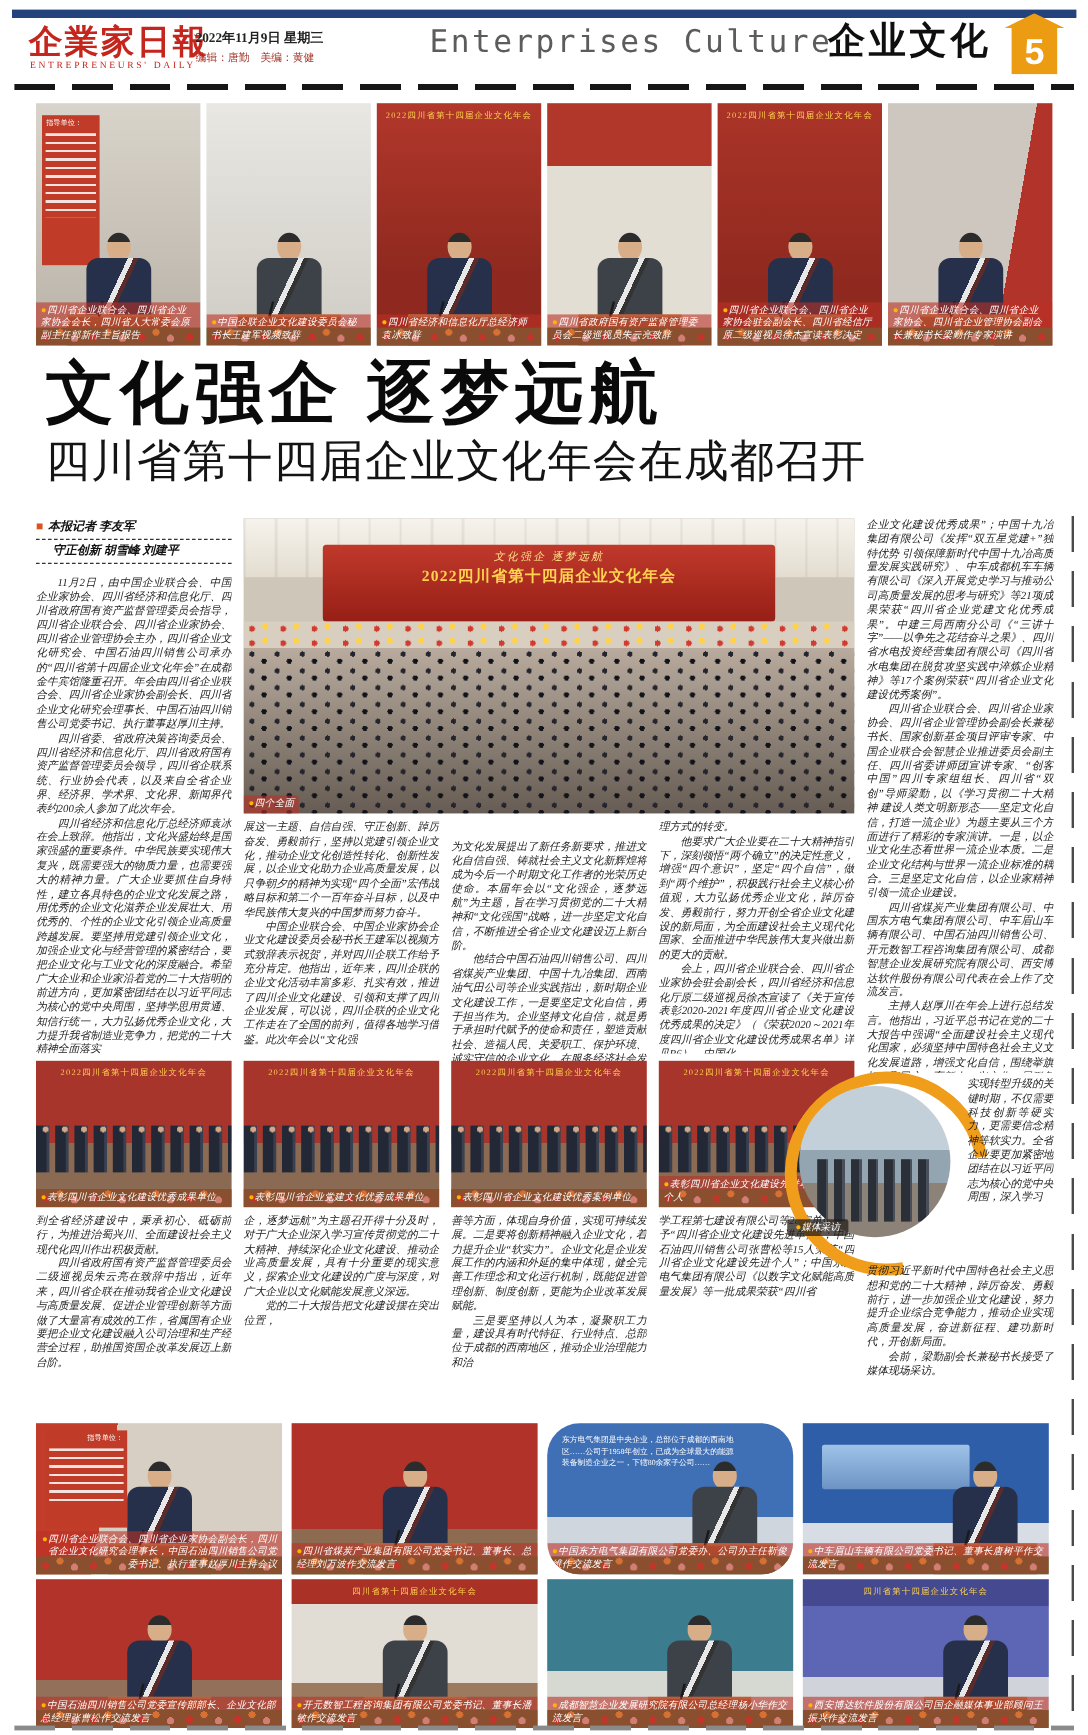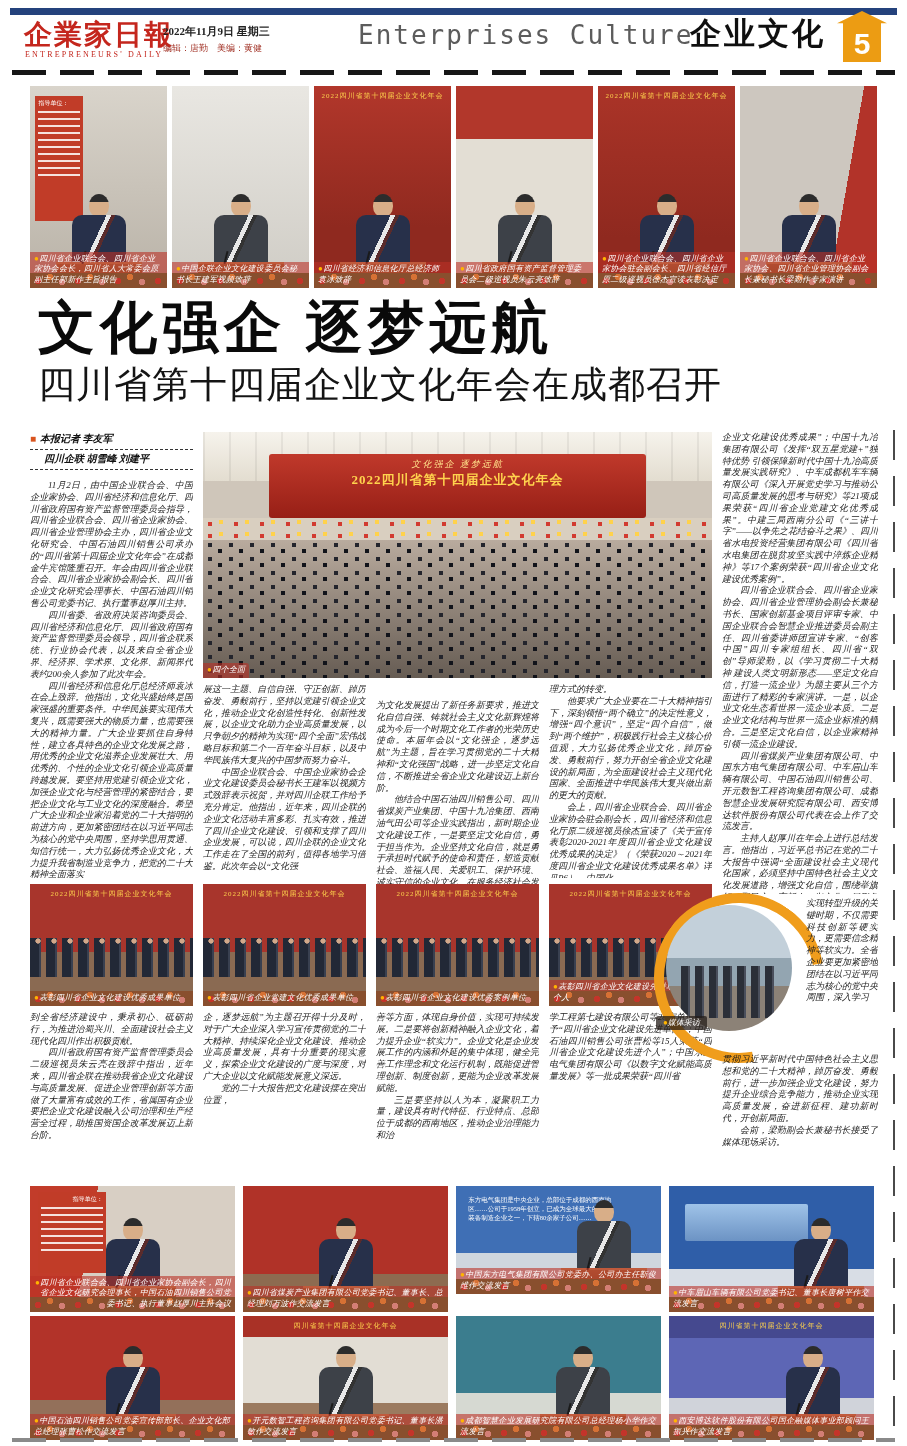--- a/index.html
+++ b/index.html
@@ -185,21 +185,21 @@
       <div class="pod"></div>
       <div class="flw"></div>
     <div class="cap">●四川省企业联合会、四川省企业家协会、四川省企业管理协会副会长兼秘书长梁勤作专家演讲</div>
   </div>
 
   <div class="headline-main">文化强企  逐梦远航</div>
   <div class="headline-sub">四川省第十四届企业文化年会在成都召开</div>
 
   <div class="byline">
     <div class="row"><span class="bullet">■</span><span>本报记者 李友军</span></div>
-    <div class="row"><span style="margin-left:14px;">四川企联 胡雪峰 刘建平</span></div>
+    <div class="row"><span style="margin-left:14px;">守正创新 胡雪峰 刘建平</span></div>
   </div>
 
   <div class="ph hall" style="left:203px;top:432px;width:509px;height:246px;">
     <div class="hall-ceiling"></div>
     <div class="hall-banner">
       <div class="l1">文化强企 逐梦远航</div>
       <div class="l2">2022四川省第十四届企业文化年会</div>
     </div>
     <div class="hall-stagefl"></div>
     <div class="hall-crowd"></div>
@@ -291,21 +291,21 @@
       <div class="pod"></div>
       <div class="flw"></div>
     <div class="cap">●四川省企业联合会、四川省企业家协会副会长，四川省企业文化研究会理事长，中国石油四川销售公司党委书记、执行董事赵厚川主持会议</div>
   </div>
   <div class="ph b2" style="left:243px;top:1186px;width:205px;height:126px;">
     <div class="fig"></div>
       <div class="pod"></div>
       <div class="flw"></div>
     <div class="cap">●四川省煤炭产业集团有限公司党委书记、董事长、总经理刘万波作交流发言</div>
   </div>
-  <div class="ph b3" style="left:456px;top:1186px;width:205px;height:108px;">
+  <div class="ph b3" style="left:456px;top:1186px;width:205px;height:126px;border-radius:27px;">
     <div class="slide"><span>东方电气集团是中央企业，总部位于成都的西南地区……公司于1958年创立，已成为全球最大的能源装备制造企业之一，下辖80余家子公司……</span></div>
     <div class="fig gray" style="left:72%;"></div>
       <div class="pod" style="left:72%;"></div>
       <div class="flw"></div>
     <div class="cap">●中国东方电气集团有限公司党委办、公司办主任靳俊维作交流发言</div>
   </div>
   <div class="ph b4" style="left:669px;top:1186px;width:205px;height:126px;">
     <div class="fig" style="left:74%;"></div>
       <div class="pod" style="left:74%;"></div>
       <div class="flw"></div>

